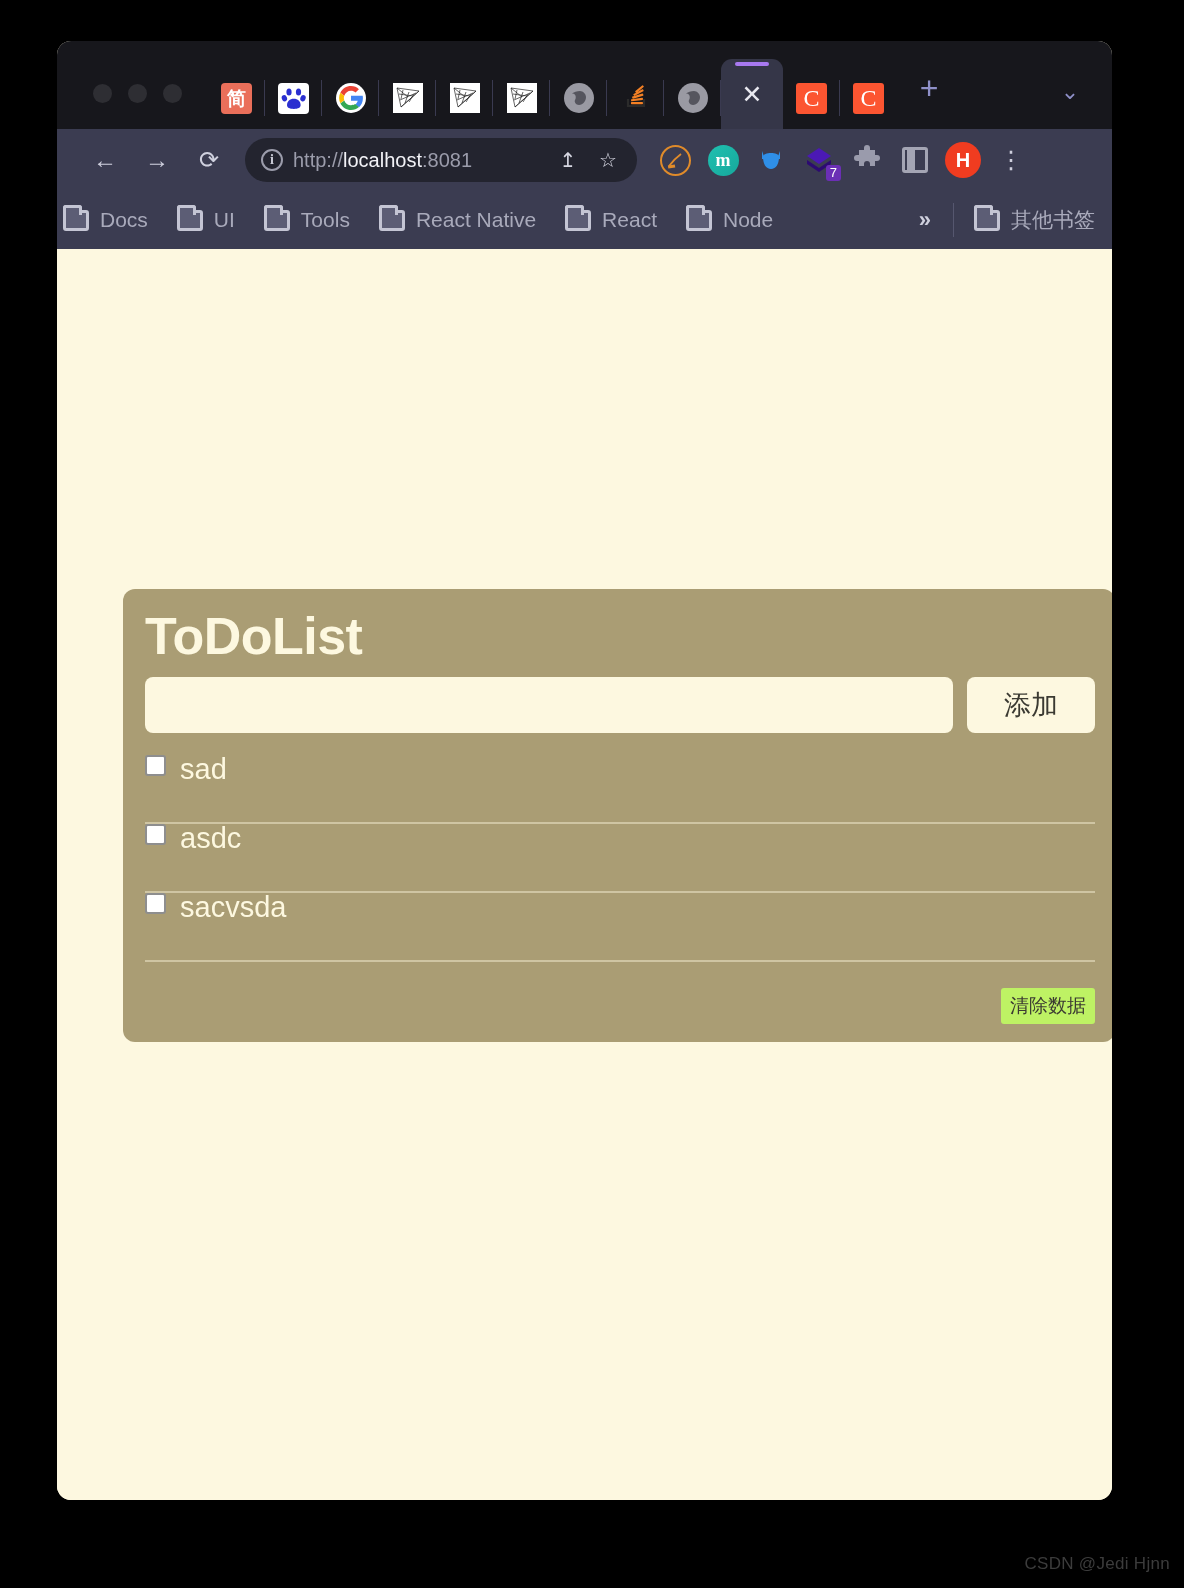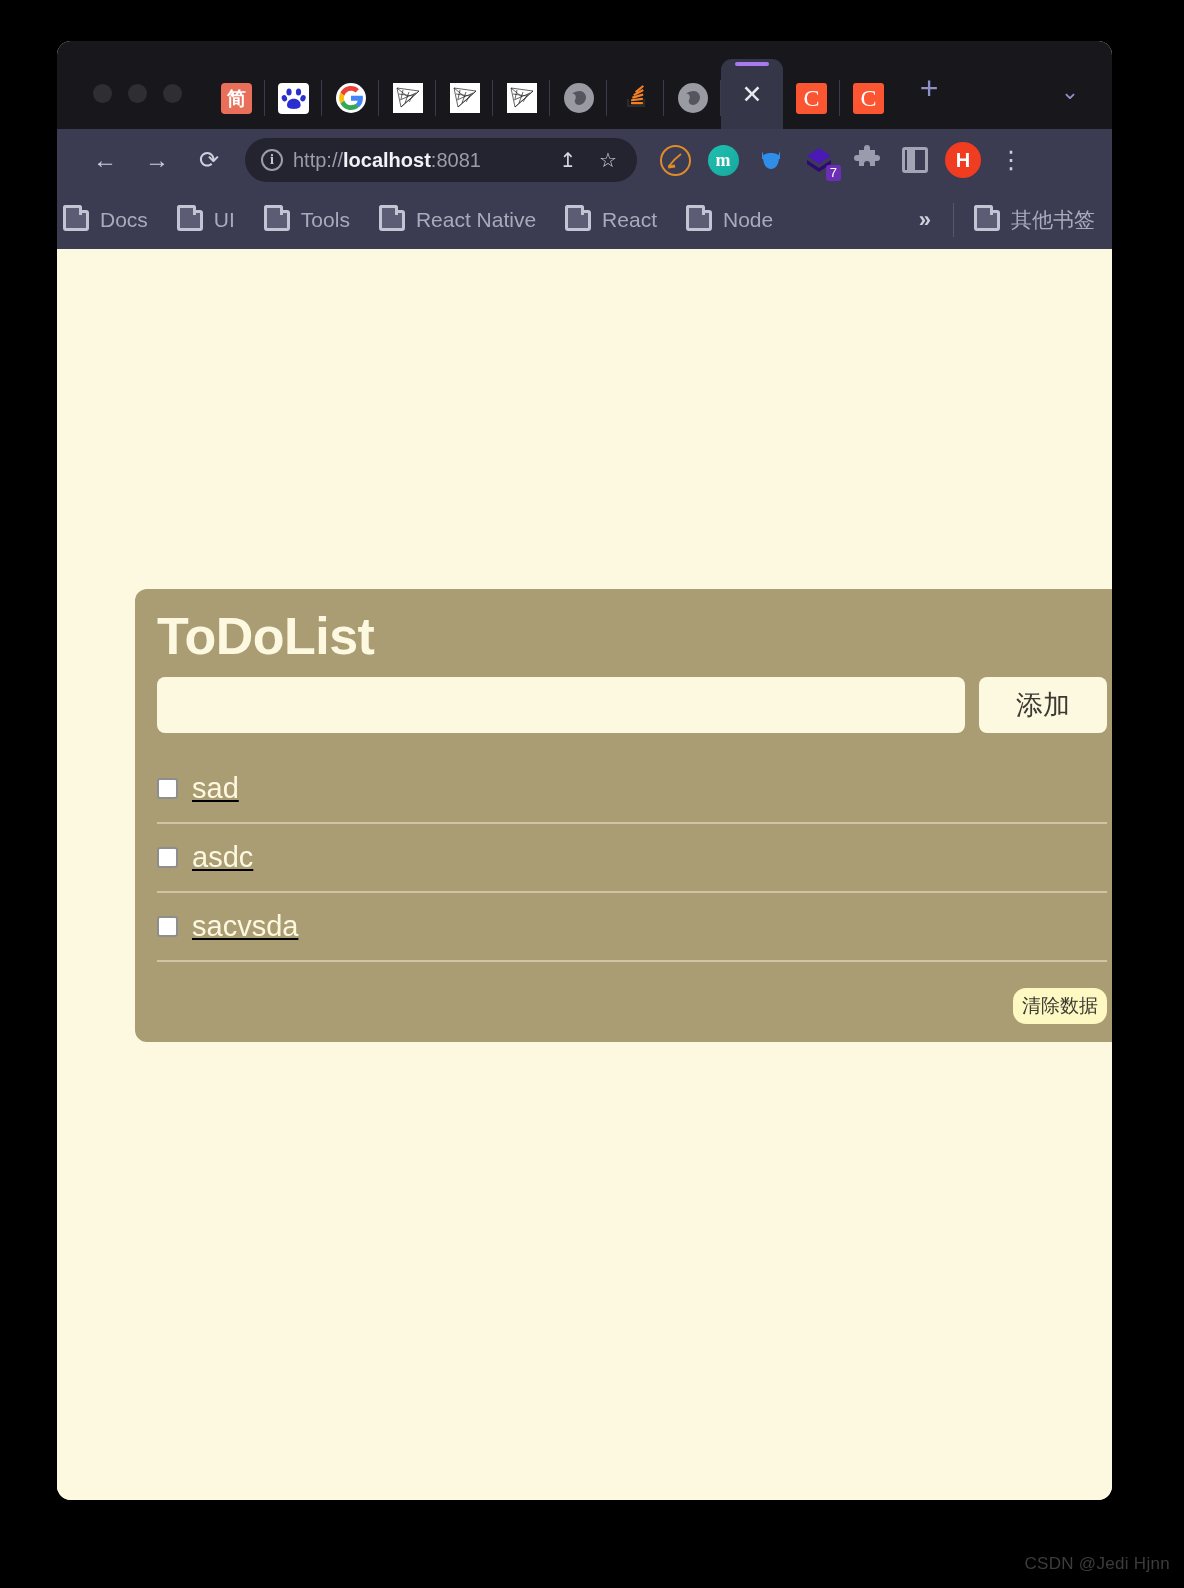--- a/index.html
+++ b/index.html
@@ -209,21 +209,21 @@
     font-family: "Liberation Serif", serif;
     flex: 0 0 auto;
   }
   .url-text {
     flex: 1;
     color: #9b9cab;
     font-size: 20px;
     white-space: nowrap;
     overflow: hidden;
   }
-  .url-text b { color: #f2f2f7; font-weight: bold; }
+  .url-text b { color: #f2f2f7; font-weight: normal; }
   .omnibox-icon {
     color: #d6d7e2;
     font-size: 20px;
     width: 30px;
     text-align: center;
     flex: 0 0 auto;
   }
 
   .ext-area {
     display: flex;
@@ -338,21 +338,21 @@
 
   
   .page {
     height: calc(1459px - 88px - 62px - 58px);
     background: #fdf8e0;
     position: relative;
   }
 
   .todo-card {
     position: absolute;
-    left: 78px;
+    left: 66px;
     top: 340px;
     width: 992px;
     background: #aa9d74;
     border-radius: 12px;
     padding: 18px 20px 18px 22px;
   }
 
   .todo-title {
     color: #fdf8e0;
     font-size: 52px;
@@ -388,25 +388,24 @@
     border-radius: 8px;
     color: #3b3a32;
     font-size: 27px;
     font-family: "Liberation Sans", sans-serif;
     cursor: pointer;
   }
 
   .todo-list { list-style: none; }
   .todo-item {
     display: flex;
-    align-items: center;
+    align-items: flex-start;
     gap: 14px;
     height: 69px;
     border-bottom: 2px solid #cfc5a3;
-    text-decoration: underline;
   }
   .todo-check {
     width: 21px; height: 21px;
     background: #ffffff;
     border: 2px solid #8e8e8e;
     border-radius: 3px;
     flex: 0 0 auto;
     cursor: pointer;
   }
   .todo-text {
@@ -414,23 +413,23 @@
     font-size: 29px;
     line-height: 1;
   }
 
   .todo-footer {
     display: flex;
     justify-content: flex-end;
     padding-top: 26px;
   }
   .todo-clear-btn {
-    background: #fef9c3;
+    background: #bef264;
     border: none;
-    border-radius: 13px;
+    border-radius: 3px;
     color: #3b3a32;
     font-size: 19px;
     padding: 5px 9px;
     cursor: pointer;
     font-family: "Liberation Sans", sans-serif;
   }
 
   
   .watermark {
     position: absolute;

